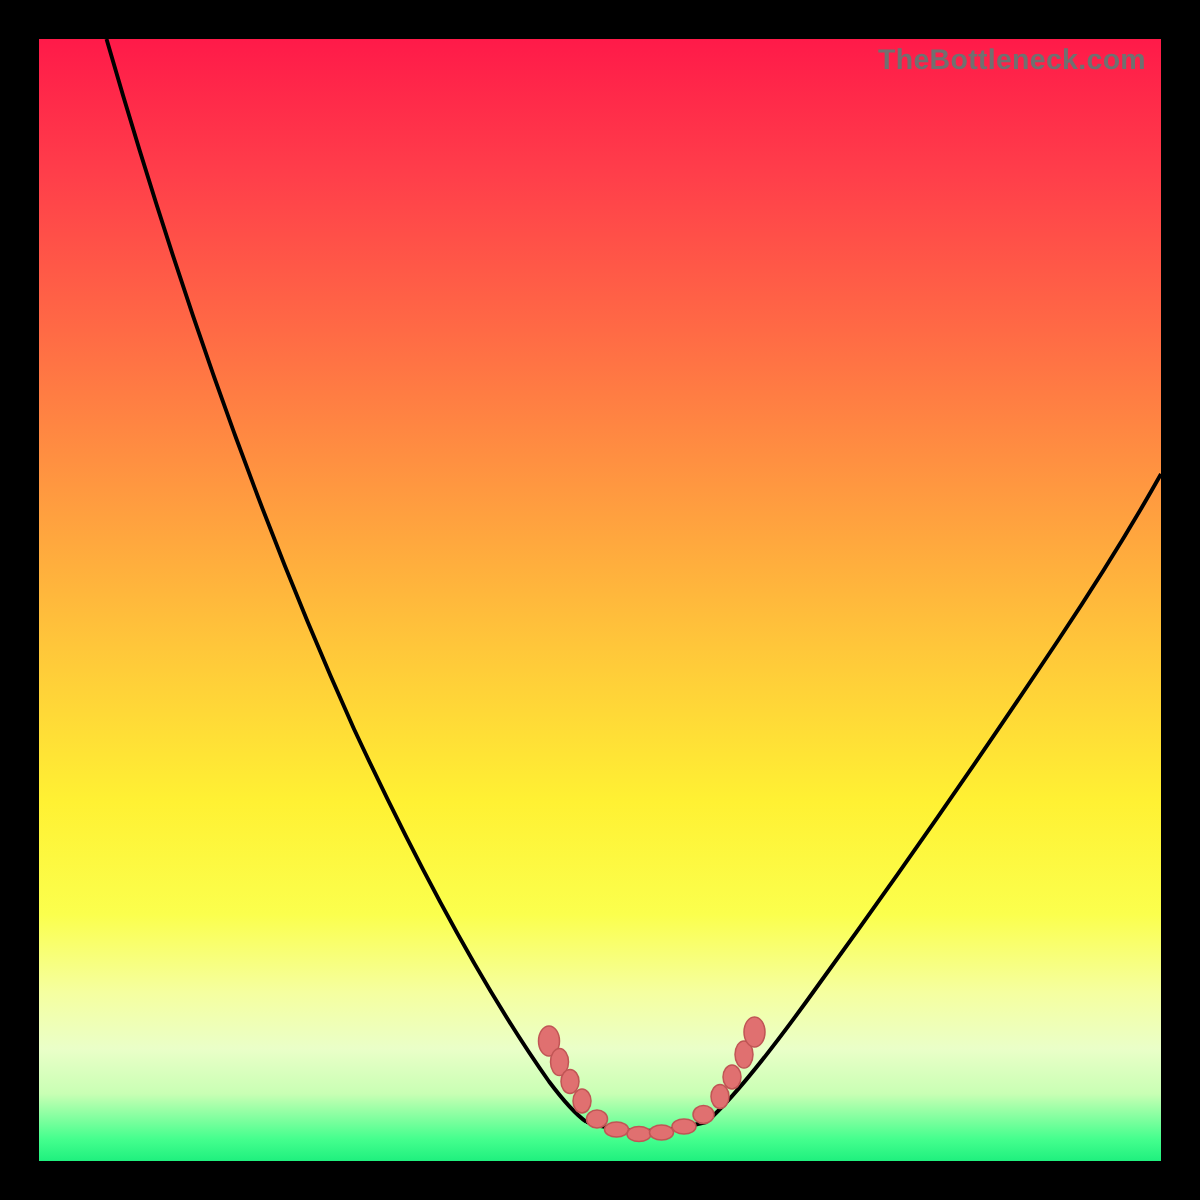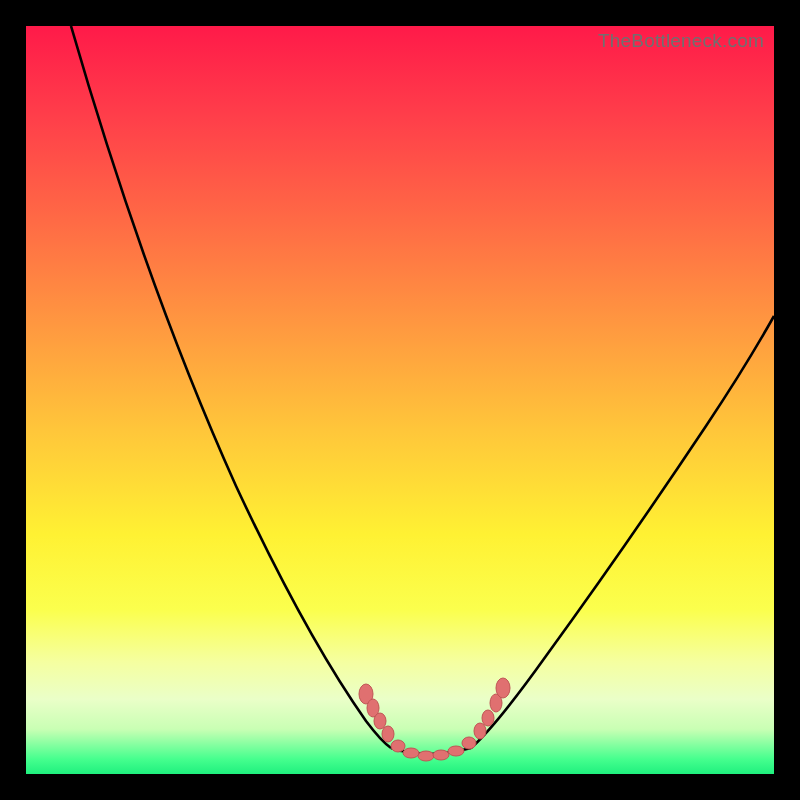--- a/index.html
+++ b/index.html
@@ -41,21 +41,21 @@
       #1ff07e 100%
     );
     overflow: hidden;
   }
   .watermark {
     position: absolute;
     top: 4px;
     right: 10px;
     color: #707070;
     font-size: 19px;
-    font-weight: 400;
+    font-weight: 700;
     z-index: 5;
     letter-spacing: 0.2px;
   }
   svg.curves {
     position: absolute;
     left: 0;
     top: 0;
     width: 748px;
     height: 748px;
     z-index: 3;

